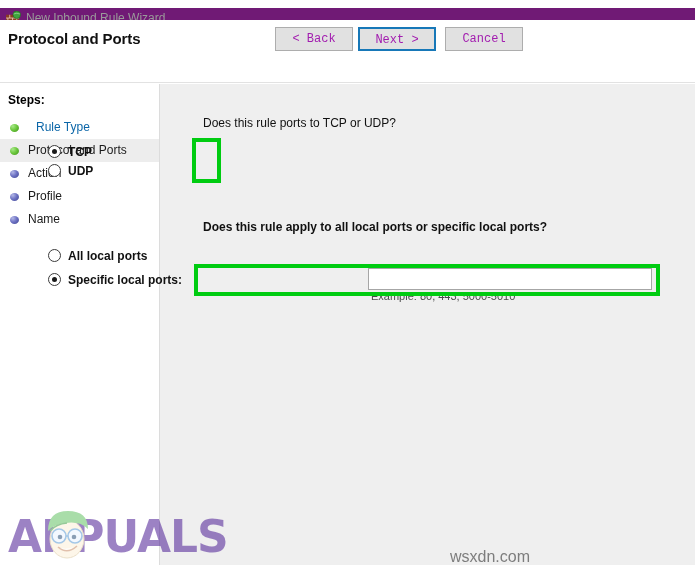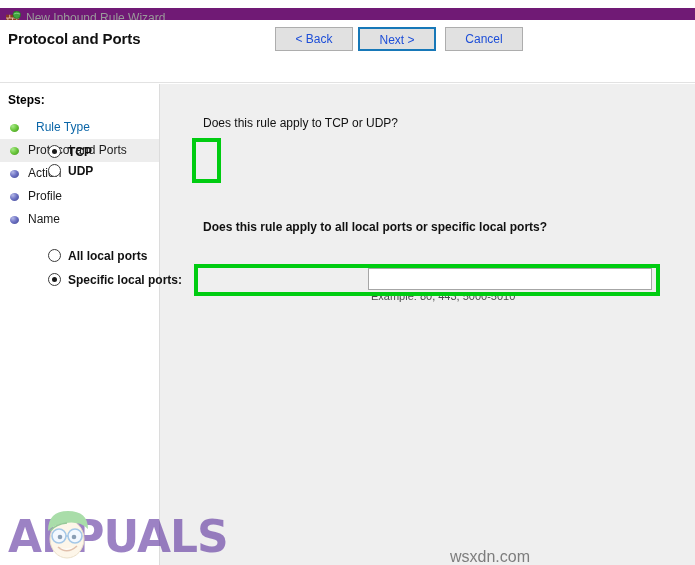--- a/index.html
+++ b/index.html
@@ -217,23 +217,23 @@
     width: 535px; height: 60px;
     background: #efefef;
   }
   .btn {
     position: absolute;
     top: 27px;
     width: 78px; height: 24px;
     background: #e1e1e1;
     border: 1px solid #adadad;
     box-sizing: border-box;
-    font-family: Liberation Sans, sans-serif;
-    font-size: 12px;
-    color: #1d4ed8;
+    font-family: Liberation Mono, monospace;
+    font-size: 12px;
+    color: #a21caf;
     text-align: center;
     line-height: 22px;
     cursor: default;
   }
   #btn-back   { left: 275px; }
   #btn-next   { left: 358px; border: 2px solid #1778b8; }
   #btn-cancel { left: 445px; }
 
   .watermark-url {
     position: absolute;
@@ -317,21 +317,21 @@
 
     <div class="step-item">
       <span class="bullet todo"></span>
       <span>Name</span>
     </div>
 
   </div>
 </div>
 
 <div class="content">
-  <div class="q1">Does this rule apply to TCP or UDP?</div>
+  <div class="q1">Does this rule ports to TCP or UDP?</div>
   <div class="q2">Does this rule apply to all local ports or specific local ports?</div>
 </div>
 
 <div class="radio-row" id="row-tcp">
   <span class="radio checked"></span>
   <span class="radio-label">TCP</span>
 </div>
 
 <div class="radio-row" id="row-udp">
   <span class="radio"></span>

